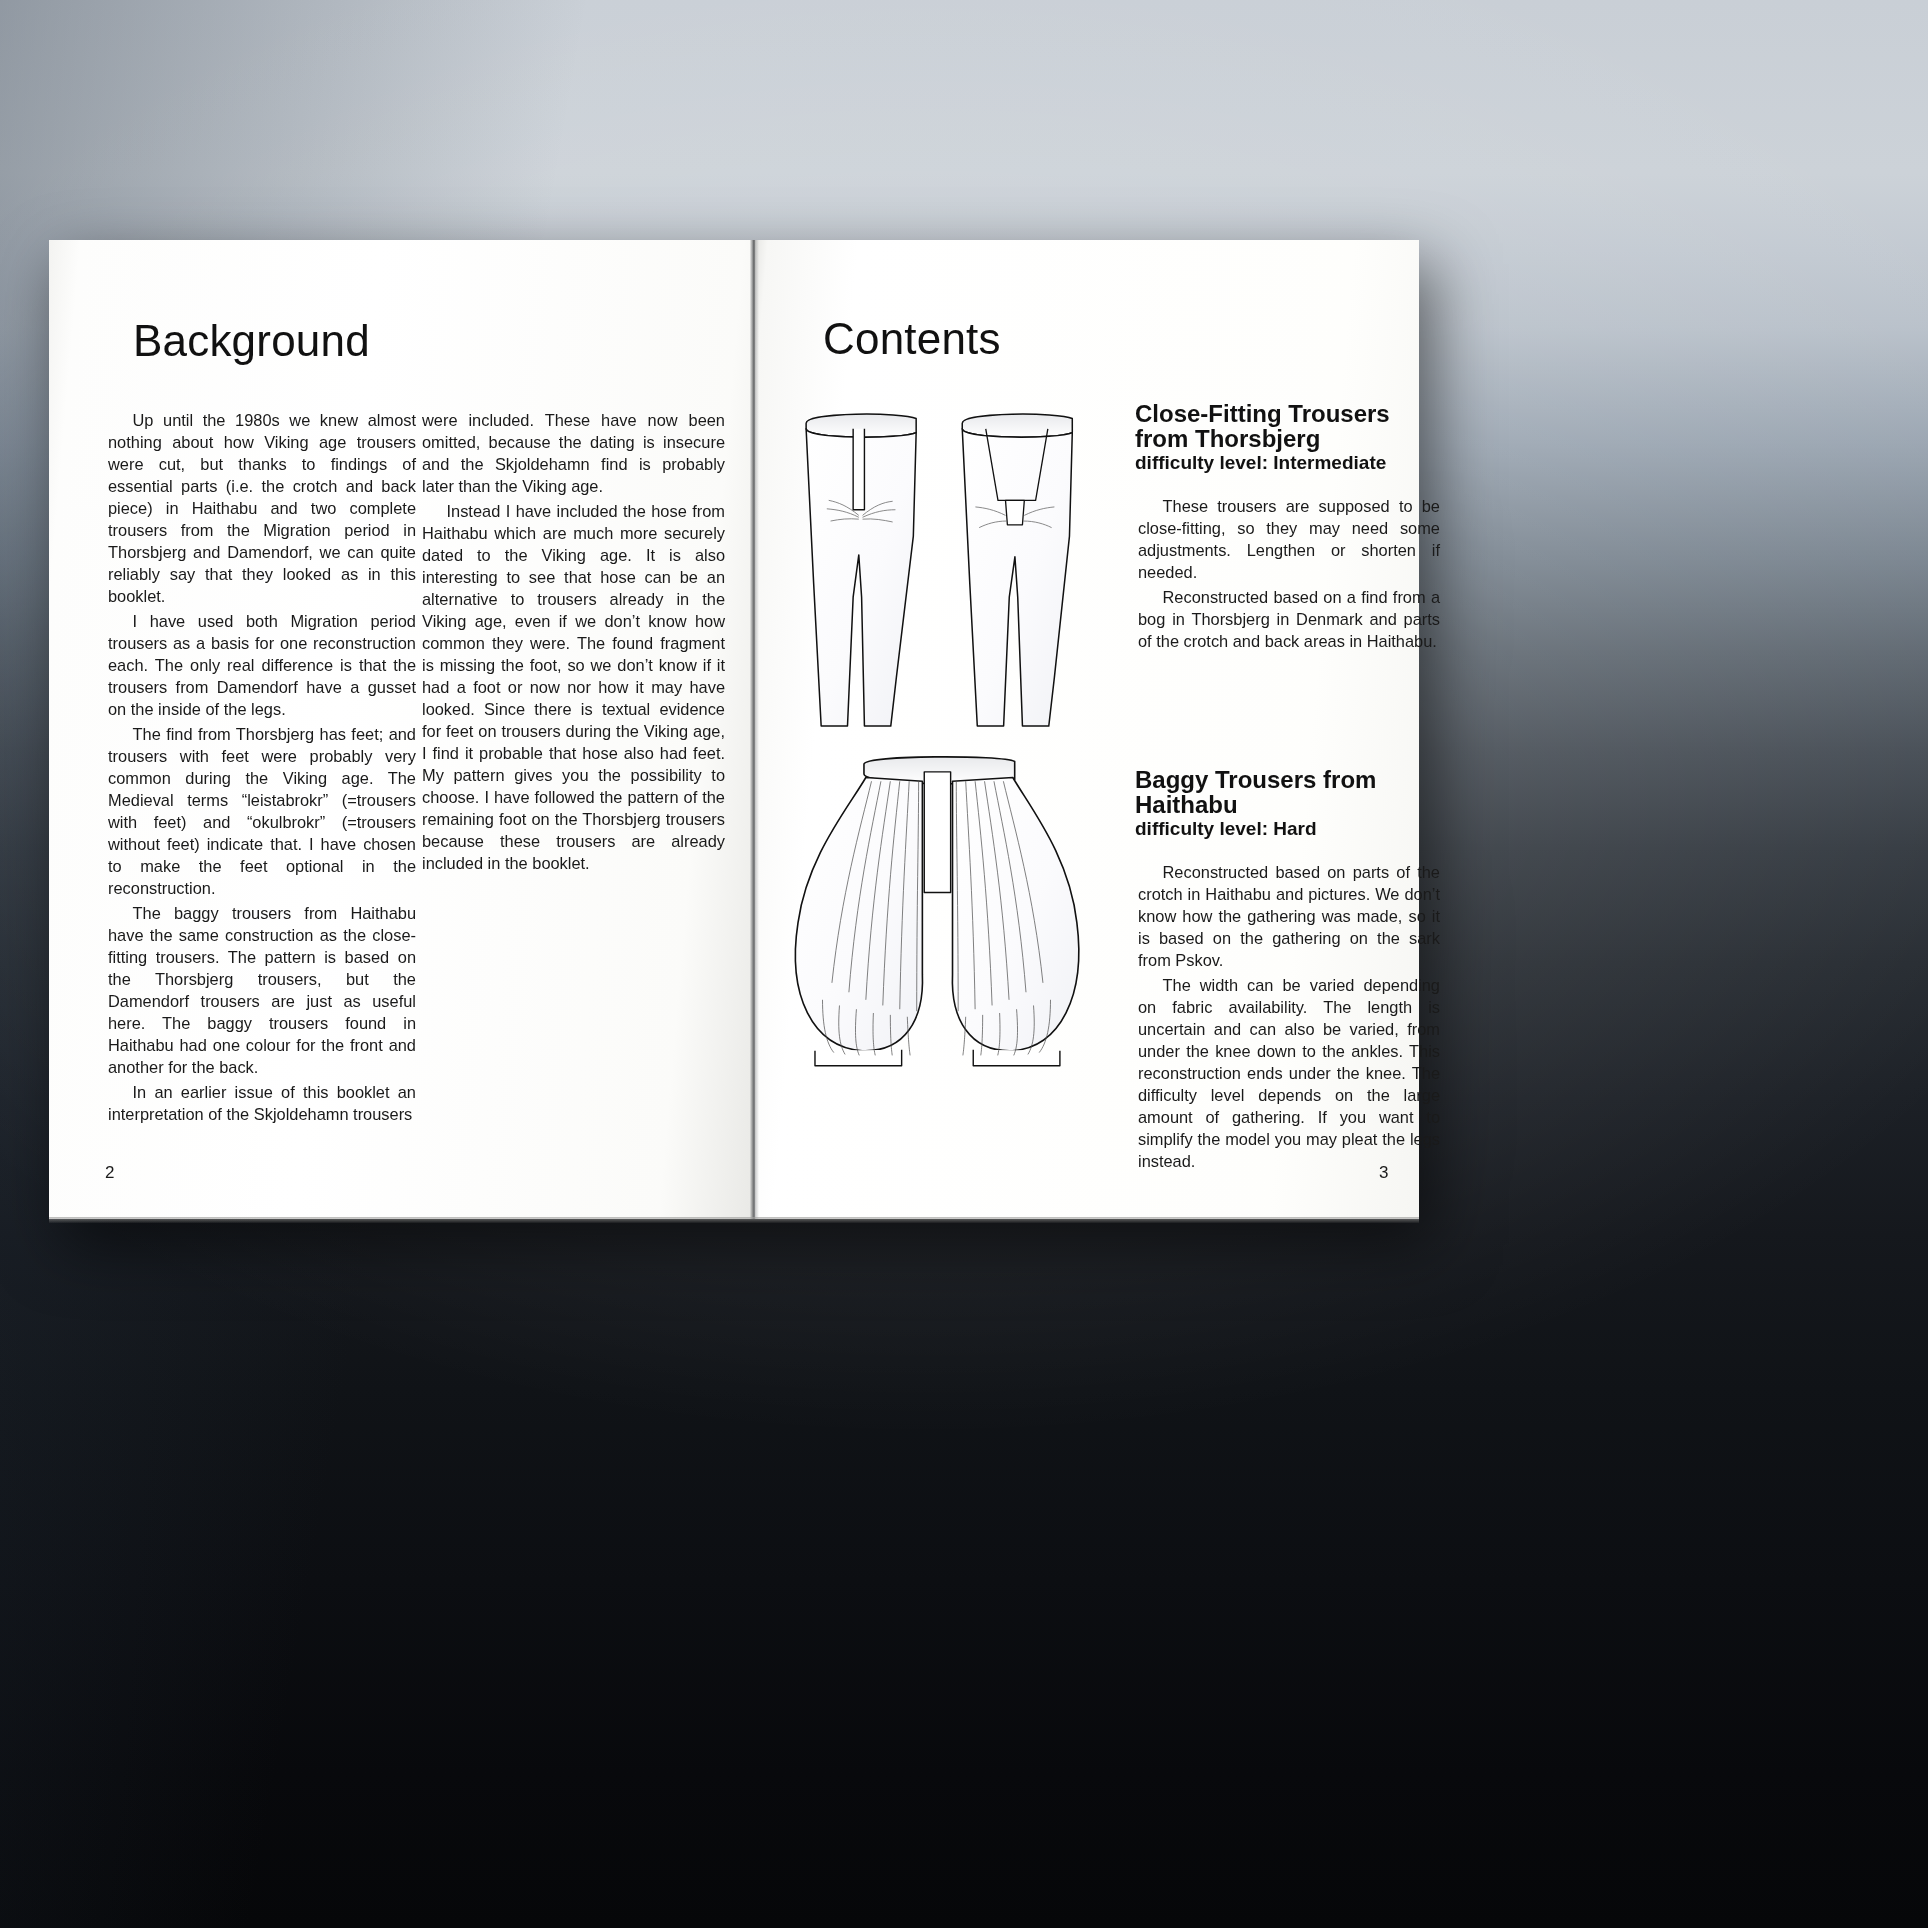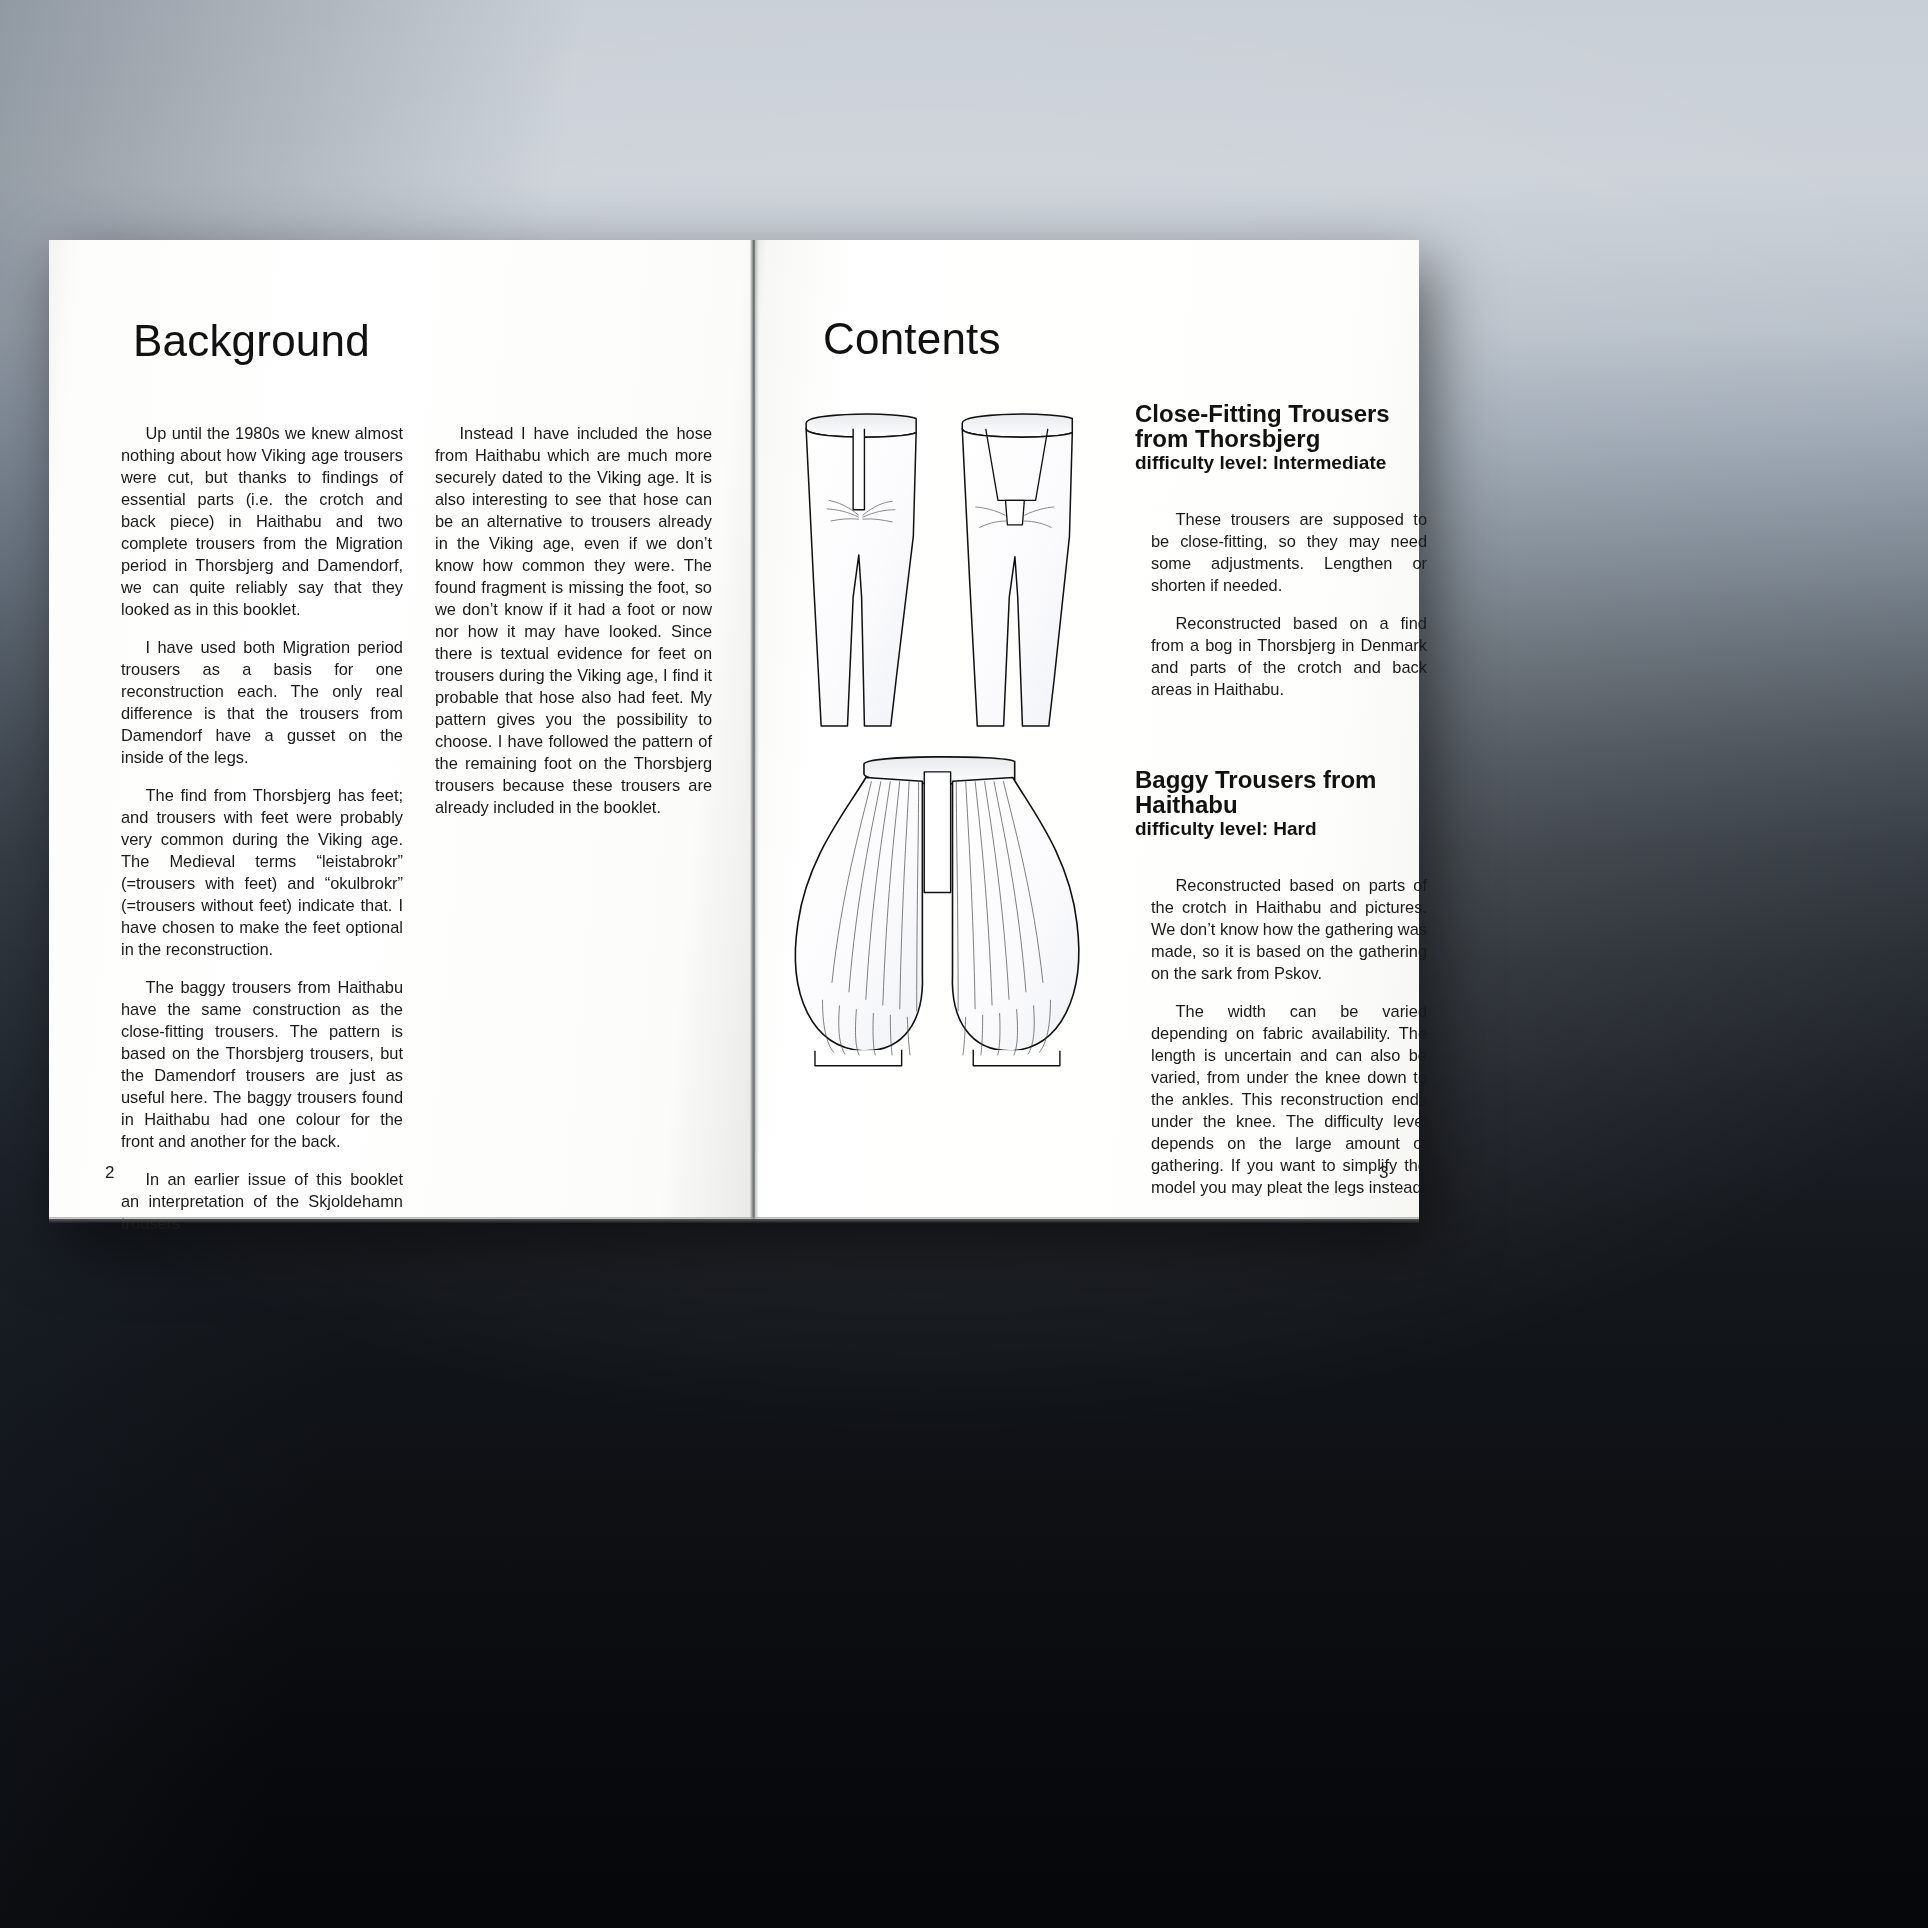--- a/index.html
+++ b/index.html
@@ -72,21 +72,21 @@
   .h1{
     font-size:44px;font-weight:400;letter-spacing:0.2px;color:#111;
     line-height:1;
   }
   .col{
     font-size:16.4px;line-height:22px;color:#1a1a1a;
     text-align:justify;
     font-stretch:condensed;
     -webkit-hyphens:none;hyphens:none;
   }
-  .col p{margin:16px;text-indent:24.5px;}
+  .col p{margin:3px;text-indent:24.5px;}
   .col p.noind{text-indent:0;}
   .secttl{
     font-size:24px;font-weight:700;color:#111;line-height:24.5px;
   }
   .sectsub{
     font-size:19px;font-weight:700;color:#111;line-height:24.5px;
   }
   .pgnum{font-size:17px;color:#1a1a1a;}
 
   
@@ -123,20 +123,21 @@
 
       <div class="col l-col1">
         <p>Up until the 1980s we knew almost nothing about how Viking age trousers were cut, but thanks to findings of essential parts (i.e. the crotch and back piece) in Haithabu and two complete trousers from the Migration period in Thorsbjerg and Damendorf, we can quite reliably say that they looked as in this booklet.</p>
         <p>I have used both Migration period trousers as a basis for one reconstruction each. The only real difference is that the trousers from Damendorf have a gusset on the inside of the legs.</p>
         <p>The find from Thorsbjerg has feet; and trousers with feet were probably very common during the Viking age. The Medieval terms “leistabrokr” (=trousers with feet) and “okulbrokr” (=trousers without feet) indicate that. I have chosen to make the feet optional in the reconstruction.</p>
         <p>The baggy trousers from Haithabu have the same construction as the close-fitting trousers. The pattern is based on the Thorsbjerg trousers, but the Damendorf trousers are just as useful here. The baggy trousers found in Haithabu had one colour for the front and another for the back.</p>
         <p>In an earlier issue of this booklet an interpretation of the Skjoldehamn trousers</p>
       </div>
 
       <div class="col l-col2">
+        <p class="noind">were included. These have now been omitted, because the dating is insecure and the Skjoldehamn find is probably later than the Viking age.</p>
         <p>Instead I have included the hose from Haithabu which are much more securely dated to the Viking age. It is also interesting to see that hose can be an alternative to trousers already in the Viking age, even if we don’t know how common they were. The found fragment is missing the foot, so we don’t know if it had a foot or now nor how it may have looked. Since there is textual evidence for feet on trousers during the Viking age, I find it probable that hose also had feet. My pattern gives you the possibility to choose. I have followed the pattern of the remaining foot on the Thorsbjerg trousers because these trousers are already included in the booklet.</p>
       </div>
 
       <div class="pgnum l-pg">2</div>
     </div>
 
     <div class="page page-right">
 
       <div class="h1 r-title">Contents</div>
 

